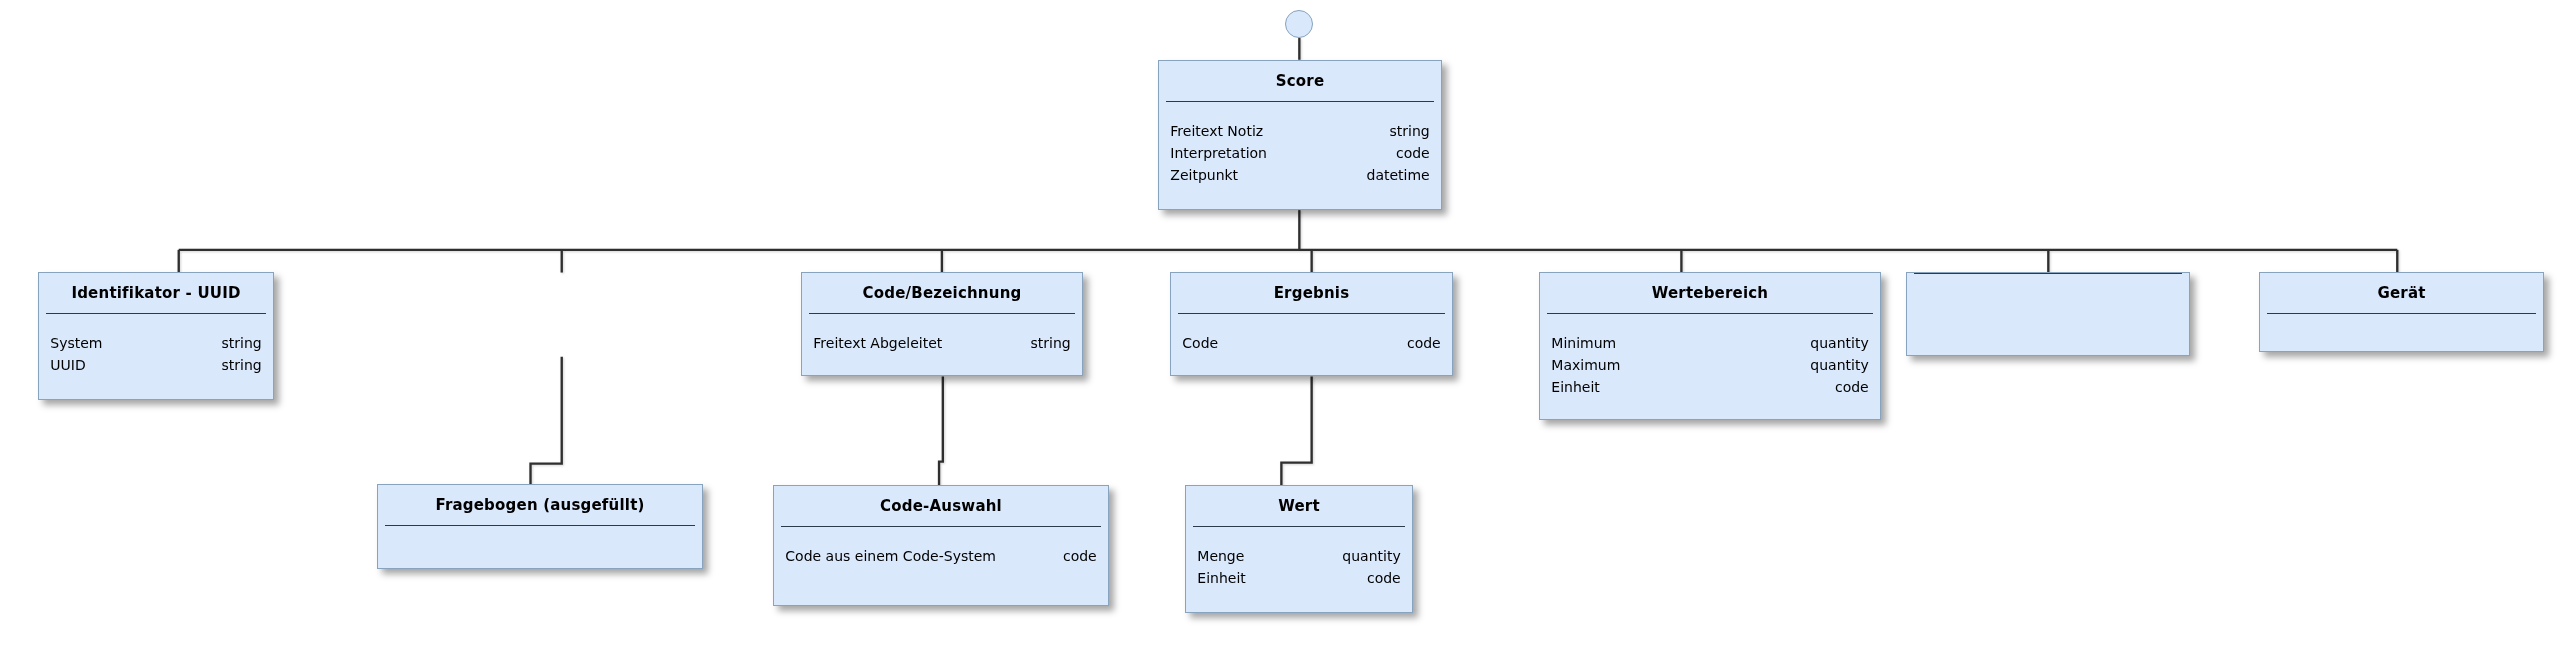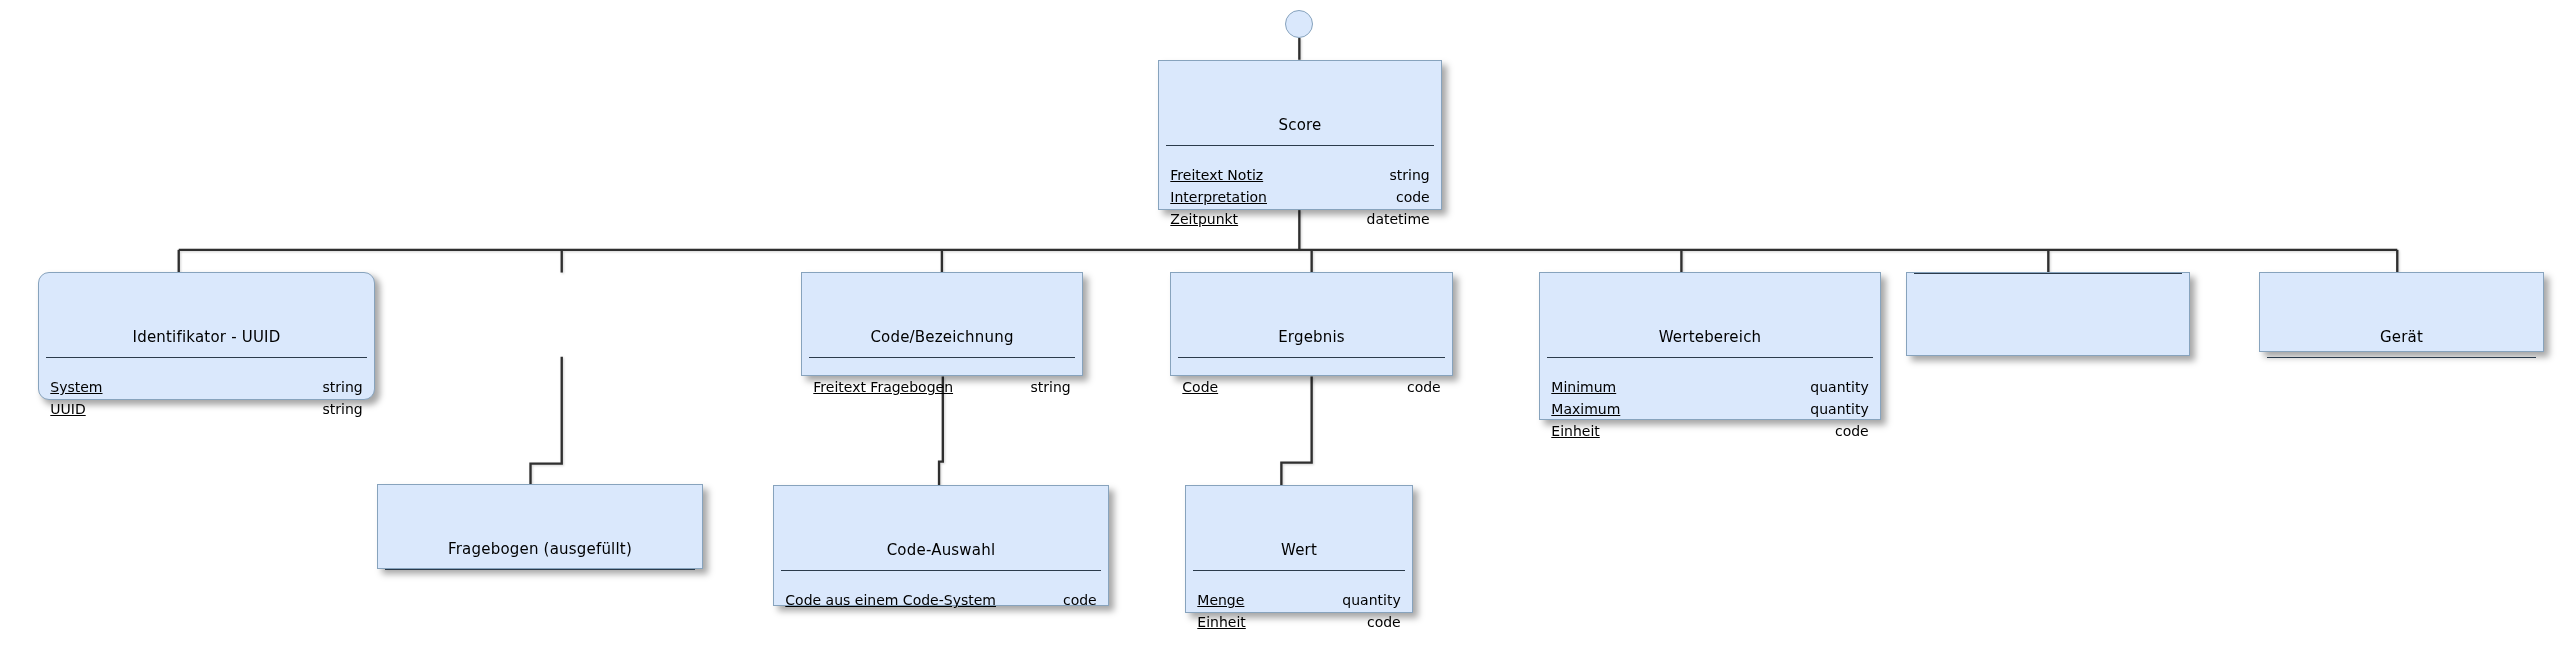--- a/index.html
+++ b/index.html
@@ -32,40 +32,39 @@
     background:var(--node-fill);
     border:1.9px solid var(--node-border);
     box-shadow:4.7px 4.7px 6.6px rgba(0,0,0,0.35);
   }
   .node-title{
     height:40px;
     display:flex;
     align-items:center;
     justify-content:center;
     font-size:15px;
-    font-weight:normal;
+    font-weight:bold;
     letter-spacing:0.2px;
     white-space:nowrap;
-    margin-top:44px;
   }
   .node-sep{
     border-top:1.9px solid var(--sep-color);
     margin:0 6.6px;
   }
   .node-attrs{
     padding:18px 11.3px 0 11.3px;
   }
   .attr-row{
     display:flex;
     justify-content:space-between;
     line-height:22px;
     font-size:14px;
     white-space:nowrap;
   }
-  .attr-name{text-align:left;text-decoration:underline;}
+  .attr-name{text-align:left;}
   .attr-type{text-align:right;}
   .root-circle{
     position:absolute;
     left:1285px;
     top:9.5px;
     width:28px;
     height:28px;
     border-radius:50%;
     background:var(--node-fill);
     border:1.9px solid var(--node-border);
@@ -111,42 +110,42 @@
         <span class="attr-name">Interpretation</span>
         <span class="attr-type">code</span>
       </div>
       <div class="attr-row">
         <span class="attr-name">Zeitpunkt</span>
         <span class="attr-type">datetime</span>
       </div>
     </div>
   </div>
 
-  <div class="node" style="left:38px;top:272px;width:337px;height:128px;border-radius:11px;">
+  <div class="node" style="left:38px;top:272px;width:236px;height:128px;">
     <div class="node-title">Identifikator - UUID</div>
     <div class="node-sep"></div>
     <div class="node-attrs">
       <div class="attr-row">
         <span class="attr-name">System</span>
         <span class="attr-type">string</span>
       </div>
       <div class="attr-row">
         <span class="attr-name">UUID</span>
         <span class="attr-type">string</span>
       </div>
     </div>
   </div>
 
 
   <div class="node" style="left:801px;top:272px;width:282px;height:104px;">
     <div class="node-title">Code/Bezeichnung</div>
     <div class="node-sep"></div>
     <div class="node-attrs">
       <div class="attr-row">
-        <span class="attr-name">Freitext Fragebogen</span>
+        <span class="attr-name">Freitext Abgeleitet</span>
         <span class="attr-type">string</span>
       </div>
     </div>
   </div>
 
   <div class="node" style="left:1170px;top:272px;width:283px;height:104px;">
     <div class="node-title">Ergebnis</div>
     <div class="node-sep"></div>
     <div class="node-attrs">
       <div class="attr-row">

